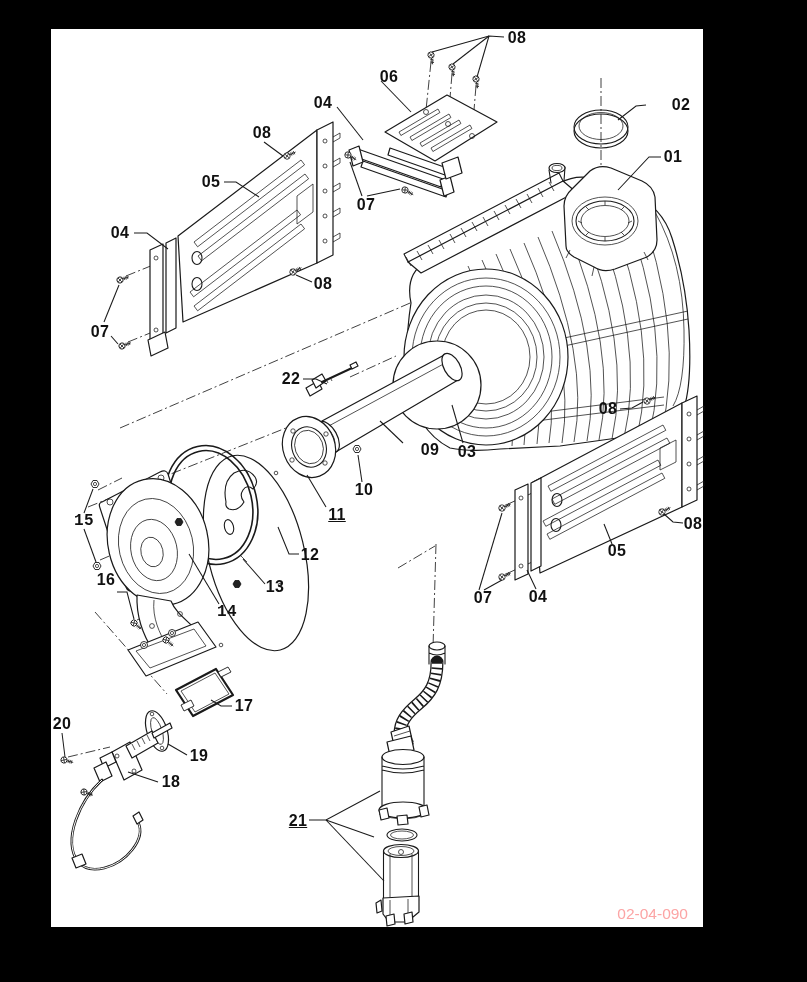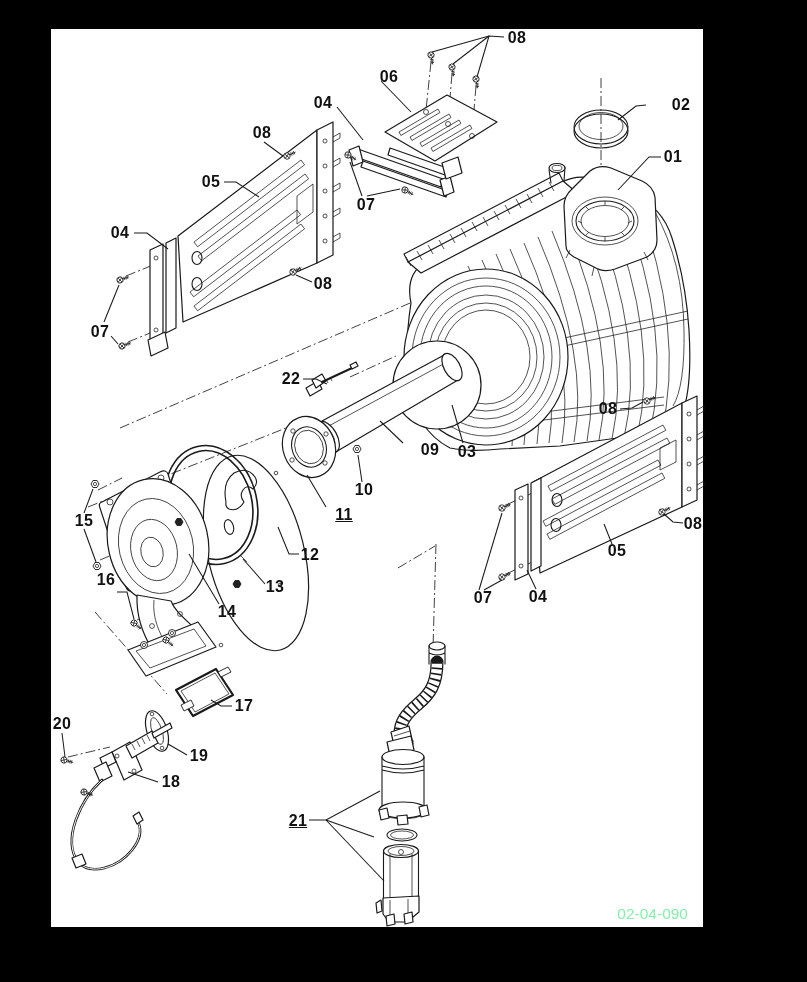--- a/index.html
+++ b/index.html
@@ -5,21 +5,21 @@
   html,body{margin:0;padding:0;background:#000;}
   #page{position:relative;width:807px;height:982px;background:#000;overflow:hidden;
         font-family:"Liberation Sans",sans-serif;}
   #sheet{position:absolute;left:51px;top:29px;width:652px;height:898px;background:#fff;}
   #art{position:absolute;left:0;top:0;width:807px;height:982px;}
   #overlay{position:absolute;left:0;top:0;width:807px;height:982px;pointer-events:none;}
   .callout{position:absolute;transform:translate(-50%,-50%);
            font:700 16px "Liberation Sans",sans-serif;color:#111;letter-spacing:.3px;
            white-space:nowrap;}
   .drawing-number{position:absolute;right:119px;top:905px;
-           font:400 15.5px "Liberation Sans",sans-serif;color:#86efac;margin-left:48px;}
+           font:400 15.5px "Liberation Sans",sans-serif;color:#fca5a5;margin-left:48px;}
   
   .ln{fill:none;stroke:#1a1a1a;stroke-width:1.1;stroke-linecap:round;stroke-linejoin:round;}
   .fw{fill:#ffffff;stroke:#1a1a1a;stroke-width:1.2;stroke-linejoin:round;}
   .thin{fill:none;stroke:#1a1a1a;stroke-width:.75;}
   .thk{fill:#ffffff;stroke:#1a1a1a;stroke-width:2.2;stroke-linejoin:round;}
   .dk{fill:#222;stroke:#111;stroke-width:.8;}
   .leader{fill:none;stroke:#1a1a1a;stroke-width:1.05;}
   .centerline{fill:none;stroke:#2b2b2b;stroke-width:.9;stroke-dasharray:10 3 2 3;}
 </style>
 </head>
@@ -394,30 +394,30 @@
       <div class="callout" style="left: 211px; top: 182px;">05</div>
       <div class="callout" style="left: 366px; top: 205px;">07</div>
       <div class="callout" style="left: 120px; top: 233px;">04</div>
       <div class="callout" style="left: 323px; top: 284px;">08</div>
       <div class="callout" style="left: 100px; top: 332px;">07</div>
       <div class="callout" style="left: 291px; top: 379px;">22</div>
       <div class="callout" style="left: 608px; top: 409px;">08</div>
       <div class="callout" style="left: 411px; top: 450px; margin-left: 19px;">09</div>
       <div class="callout" style="left: 467px; top: 452px;">03</div>
       <div class="callout" style="left: 364px; top: 490px;">10</div>
-      <div class="callout" style="left: 344px; top: 515px; text-decoration: underline;">11</div>
-      <div class="callout" style="left: 84px; top: 521px;">15</div>
+      <div class="callout" style="left: 337px; top: 515px; text-decoration: underline;">11</div>
+      <div class="callout" style="left: 84px; top: 521px; font-family: Liberation Mono, monospace;">15</div>
       <div class="callout" style="left: 693px; top: 524px;">08</div>
       <div class="callout" style="left: 617px; top: 551px;">05</div>
       <div class="callout" style="left: 310px; top: 555px;">12</div>
       <div class="callout" style="left: 275px; top: 587px;">13</div>
       <div class="callout" style="left: 106px; top: 580px;">16</div>
       <div class="callout" style="left: 538px; top: 597px;">04</div>
       <div class="callout" style="left: 483px; top: 598px;">07</div>
-      <div class="callout" style="left: 227px; top: 612px;">14</div>
+      <div class="callout" style="left: 227px; top: 612px; font-family: Liberation Mono, monospace;">14</div>
       <div class="callout" style="left: 244px; top: 706px;">17</div>
       <div class="callout" style="left: 62px; top: 724px;">20</div>
       <div class="callout" style="left: 199px; top: 756px;">19</div>
       <div class="callout" style="left: 171px; top: 782px;">18</div>
       <div class="callout" style="left: 298px; top: 821px; text-decoration: underline;">21</div>
     </div>
 
   <div class="drawing-number">02-04-090</div>
 </div>
 

